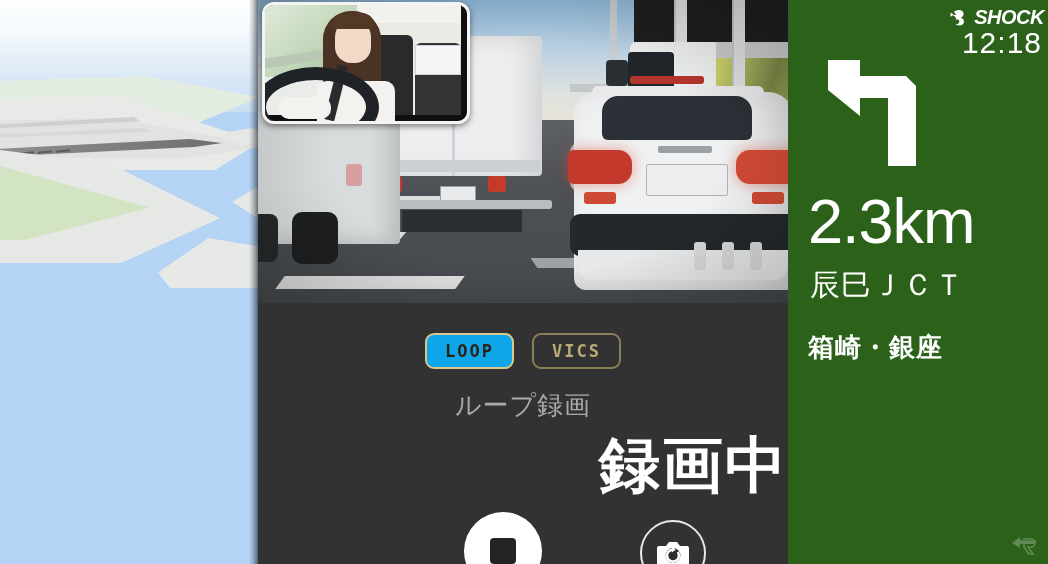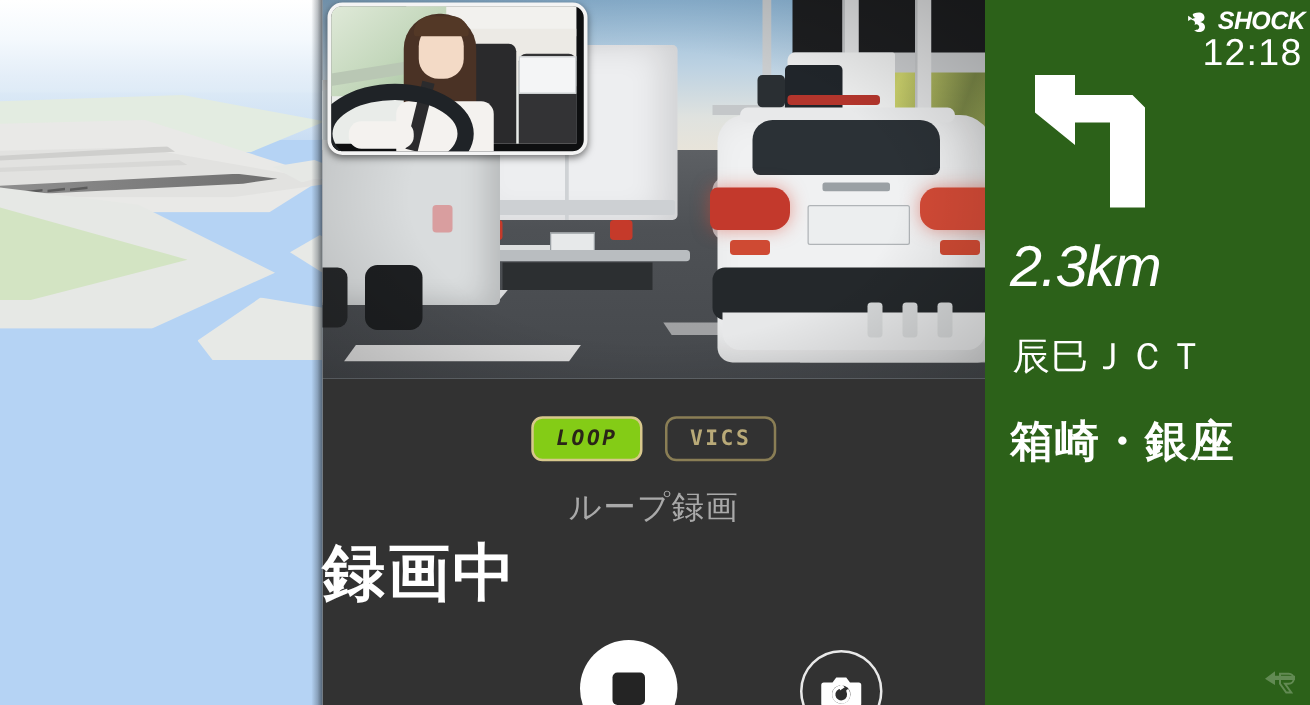--- a/index.html
+++ b/index.html
@@ -138,44 +138,44 @@
   .pipBody{position:absolute;left:52px;top:76px;width:78px;height:40px;background:#f4f2ef;border-radius:10px 10px 0 0;}
   .pipBelt{position:absolute;left:66px;top:60px;width:10px;height:56px;background:#2b2b2d;transform:rotate(14deg);}
   .pipArm{position:absolute;left:14px;top:92px;width:52px;height:22px;background:#f4f2ef;border-radius:10px;}
 
   
   #modes{position:absolute;left:0;top:332px;width:530px;height:38px;display:flex;
         justify-content:center;align-items:center;gap:18px;}
   .mode{height:36px;box-sizing:border-box;border-radius:9px;display:flex;align-items:center;
         justify-content:center;padding:0 18px;font-family:"DejaVu Sans Mono","Liberation Mono",monospace;
         font-size:17px;font-weight:700;letter-spacing:2px;cursor:pointer;}
-  .mode.on{background:#84cc16;color:#2a2418;border:2px solid #d8c88c;font-style:italic;}
+  .mode.on{background:#0ea5e9;color:#2a2418;border:2px solid #d8c88c;}
   .mode.off{background:transparent;color:#b9aa78;border:2px solid #8a7e55;}
 
   #recmode{position:absolute;left:0;top:388px;width:530px;text-align:center;color:#a9a9a9;
         font-size:26px;letter-spacing:1px;}
-  #recstate{position:absolute;left:0;top:425px;width:530px;text-align:left;color:#ffffff;
-        font-size:50px;font-weight:700;letter-spacing:2px;}
+  #recstate{position:absolute;left:0;top:425px;width:530px;text-align:right;color:#ffffff;
+        font-size:61px;font-weight:700;letter-spacing:2px;}
 
   #controls{position:absolute;left:0;top:512px;width:530px;height:52px;}
   #stopbtn{position:absolute;left:206px;top:0;width:78px;height:78px;border-radius:50%;background:#ffffff;
         display:flex;align-items:center;justify-content:center;cursor:pointer;}
   #stopbtn i{display:block;width:26px;height:26px;background:#242424;border-radius:4px;}
   #switchbtn{position:absolute;left:382px;top:8px;width:62px;height:62px;border-radius:50%;
         border:2px solid #e9e9e9;display:flex;align-items:center;justify-content:center;cursor:pointer;}
 
   
   #sign{position:absolute;left:788px;top:0;width:260px;height:564px;background:#2c6119;color:#fff;}
   #vics{position:absolute;right:4px;top:6px;display:flex;align-items:center;gap:4px;}
   #vicstext{font-style:italic;font-weight:700;font-size:20px;letter-spacing:-.5px;}
   #clock{position:absolute;right:6px;top:26px;font-size:30px;font-weight:400;letter-spacing:1px;}
   #turnarrow{position:absolute;left:28px;top:52px;width:116px;height:118px;}
-  #dist{position:absolute;left:20px;top:190px;font-size:46px;font-weight:400;letter-spacing:-1px;line-height:1;font-style:italic;}
+  #dist{position:absolute;left:20px;top:190px;font-size:63px;font-weight:400;letter-spacing:-1px;line-height:1;}
   #junction{position:absolute;left:22px;top:265px;font-size:30px;letter-spacing:1px;}
-  #dir1{position:absolute;left:20px;top:330px;font-size:35px;font-weight:700;letter-spacing:1px;}
+  #dir1{position:absolute;left:20px;top:330px;font-size:26px;font-weight:700;letter-spacing:1px;}
   #dir2{position:absolute;left:20px;top:382px;font-size:35px;font-weight:700;letter-spacing:1px;}
   #wm{position:absolute;right:10px;bottom:8px;opacity:.30;font-style:italic;font-weight:700;
         font-size:24px;letter-spacing:-.5px;color:#dfe9d8;display:flex;align-items:center;}
 </style>
 </head>
 <body>
 
 <div id="screen">
 
   <div id="map">

